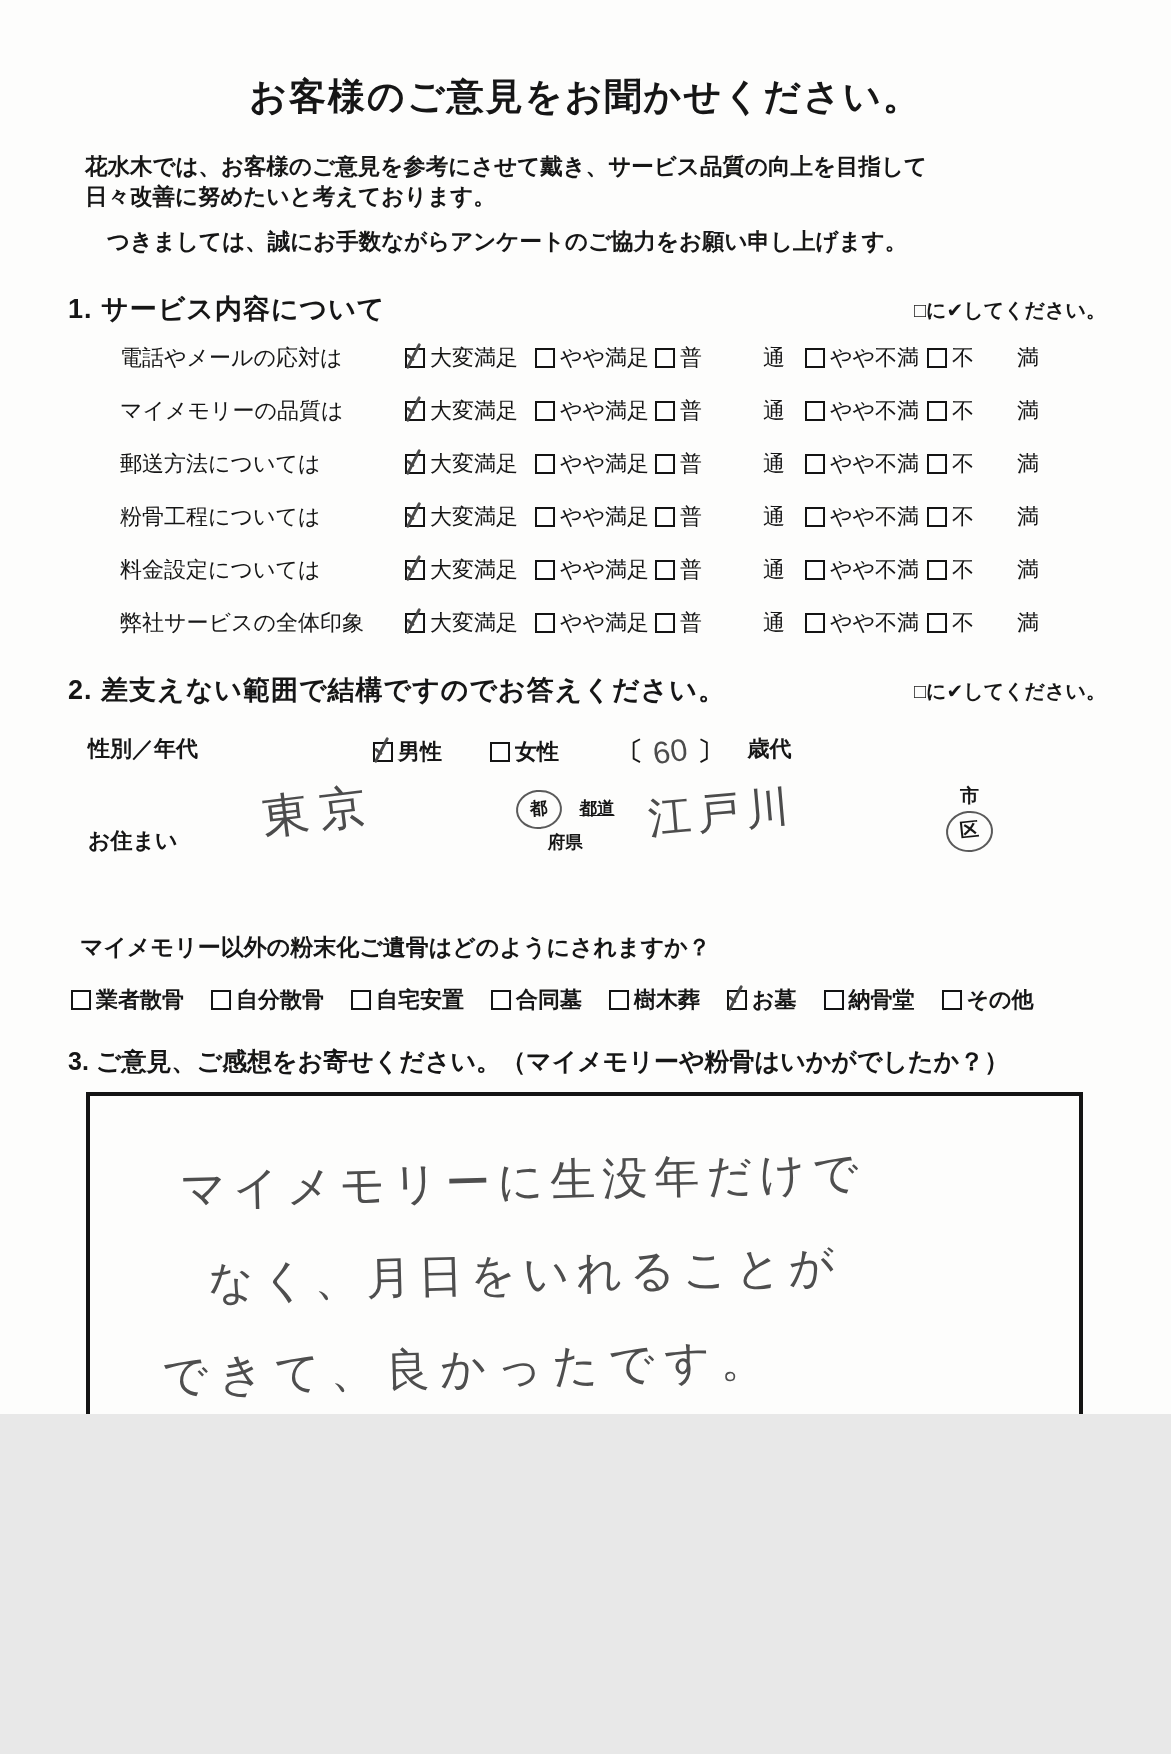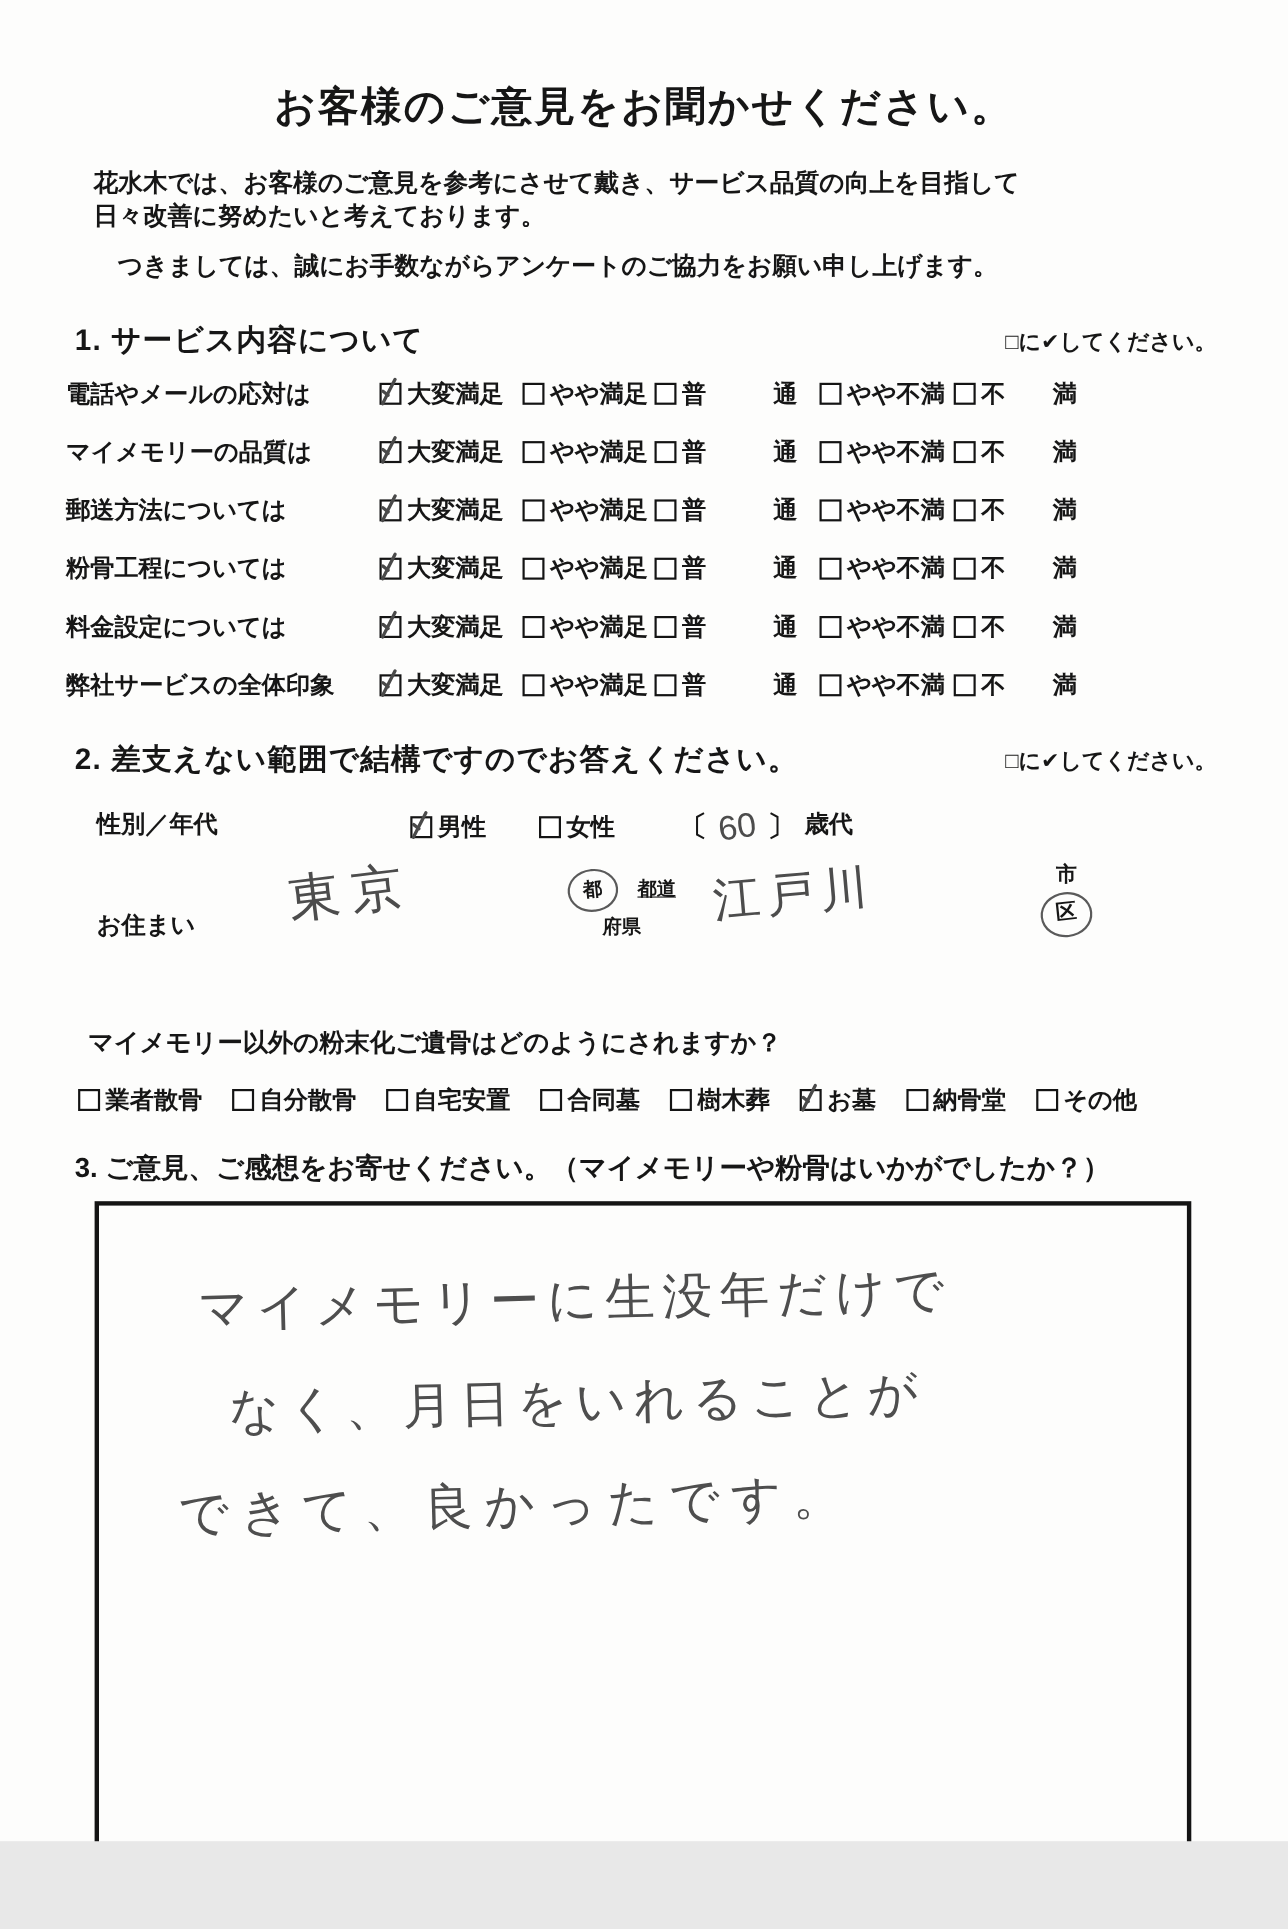--- a/index.html
+++ b/index.html
@@ -1,17 +1,17 @@
 <!DOCTYPE html>
 <html lang="ja"><head>
 <meta charset="utf-8">
 <style>
   html,body{margin:0;padding:0;background:#e8e8e8;}
   .page{
-    width:1171px;height:1674px;background:#fdfdfc;margin:0 auto;
+    width:1171px;height:1414px;background:#fdfdfc;margin:0 auto;
     font-family:"Liberation Sans","DejaVu Sans",sans-serif;
     color:#161616;position:relative;overflow:hidden;box-sizing:border-box;
     padding-top:72px;
   }
   
   .title{
     text-align:center;font-size:37px;font-weight:700;letter-spacing:2px;
     margin:0 0 30px 0;
   }
   .intro{margin:0 85px;font-size:22.5px;font-weight:700;line-height:1.35;}
@@ -33,22 +33,22 @@
     content:"";position:absolute;left:5px;top:-8px;width:3px;height:28px;
     background:#4a4a4a;transform:rotate(27deg);border-radius:2px;
   }
   .cb.checked::before{
     content:"";position:absolute;left:-1px;top:6px;width:9px;height:3px;
     background:#4a4a4a;transform:rotate(38deg);border-radius:2px;
   }
   
   .s1{margin-top:16px;}
   .s1-row{
-    display:flex;align-items:flex-end;padding-left:60px;margin-bottom:23px;
-    font-size:22px;font-weight:700;white-space:nowrap;
+    display:flex;align-items:flex-end;padding-left:120px;margin-bottom:23px;
+    font-size:22px;font-weight:400;white-space:nowrap;
   }
   .s1-row .lbl{flex:0 0 285px;}
   .opt{display:inline-flex;align-items:center;}
   .w130{flex:0 0 130px;}
   .w120{flex:0 0 120px;}
   .w122{flex:0 0 122px;margin-left:12px;}
   .w112{flex:0 0 112px;}
   .split{justify-content:space-between;padding-right:8px;}
   
   .gender-row{
@@ -314,21 +314,21 @@
         <span class="cb checked"></span>
         <span>男性</span>
       </span>
     <span class="opt g2">
         <span class="cb"></span>
         <span>女性</span>
       </span>
     <span class="bracket">〔</span>
     <span class="hw hw-age">60</span>
     <span class="bracket">〕</span>
-    <span style="margin-left:8px;">歳代</span>
+    <span style="margin-left:24px;">歳代</span>
   </div>
 
   <div class="addr-row">
     <span class="lbl">お住まい</span>
     <span class="hw hw-pref">東京</span>
     <span class="pref-stack">
       <span><span class="hand-circle">都</span><span style="margin-left:18px;text-decoration:underline;">都道</span></span><br>
       <span>府県</span>
     </span>
     <span class="hw hw-city">江戸川</span>

